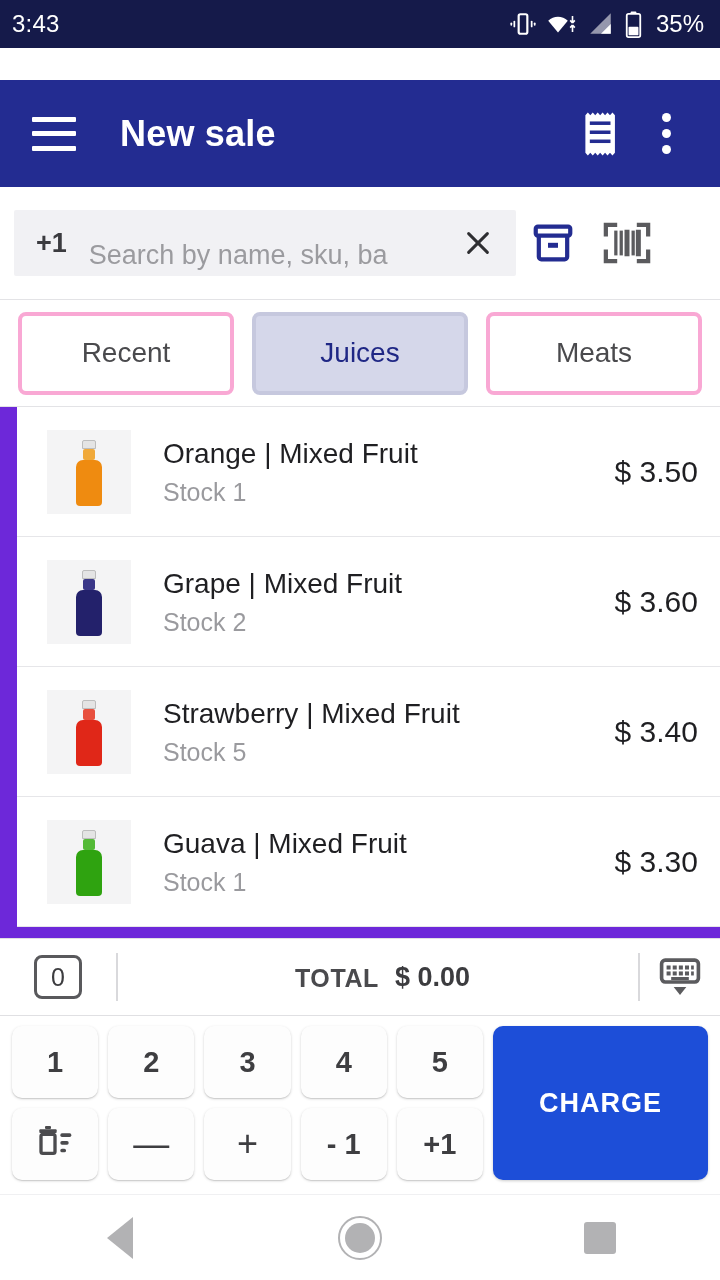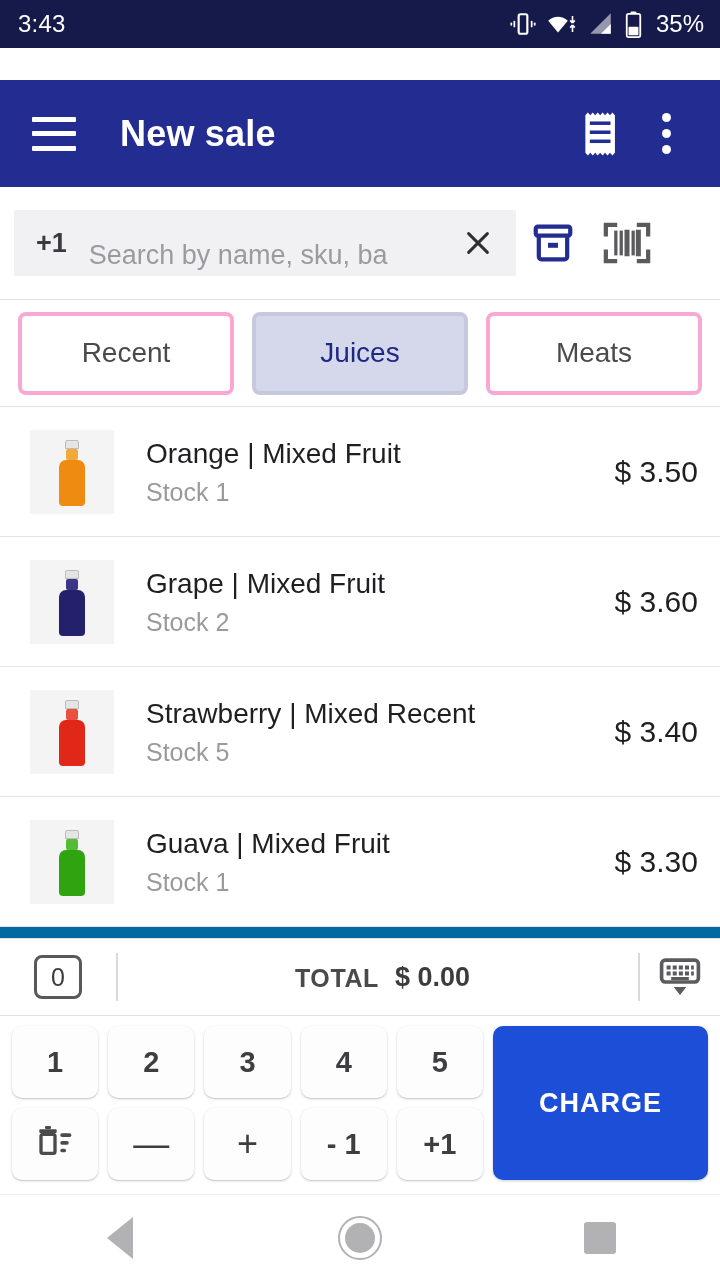--- a/index.html
+++ b/index.html
@@ -9,21 +9,21 @@
     background:#ffffff;
     overflow:hidden;
     position:relative;
   }
   .screen { width:720px; height:1280px; display:flex; flex-direction:column; background:#fff; }
 
   
   .statusbar {
     height:48px; background:#151a4a; color:#ffffff;
     display:flex; align-items:center; justify-content:space-between;
-    padding:0 16px 0 18px; flex:0 0 48px;
+    padding:0 16px 0 12px; flex:0 0 48px;
   }
   .status-time { font-size:24px; font-weight:400; letter-spacing:.2px; }
   .status-icons { display:flex; align-items:center; gap:11px; }
   .status-icons svg { display:block; }
   .status-batt { font-size:24px; font-weight:500; margin-left:3px; }
 
   
   .appbar {
     height:107px; background:#232c91; color:#fff; flex:0 0 107px;
     display:flex; align-items:center; padding:0 22px 0 32px;margin-top:32px;
@@ -59,21 +59,21 @@
   
   .tabsrow { flex:0 0 107px; height:107px; display:flex; align-items:center; gap:18px; padding:0 18px; border-bottom:1px solid #e3e3e6; background:#fff; }
   .tab {
     flex:1 1 0; height:83px; border:4px solid #f9a8d4; border-radius:8px;
     display:flex; align-items:center; justify-content:center;
     font-size:28px; color:#4a4a4d; background:#fff; cursor:pointer;
   }
   .tab.active { background:#d5d7ea; color:#1f2785; border-color:#c6c8de; font-weight:500; }
 
   
-  .productlist { flex:1 1 auto; overflow:hidden; background:#0369a1; }
+  .productlist { flex:1 1 auto; overflow:hidden; background:#6d28d9;padding-left:17px; }
   .product {
     height:130px; display:flex; align-items:center; padding:0 22px 0 30px;
     border-bottom:1px solid #e6e6e9; cursor:pointer; background:#fff;
   }
   .thumb { flex:0 0 84px; height:84px; background:#f4f4f5; position:relative; overflow:hidden; }
   .bottle { position:absolute; left:50%; transform:translateX(-50%); bottom:8px; width:26px; }
   .bottle .cap { width:14px; height:9px; margin:0 auto; background:#e4e4e4; border:1px solid #bdbdbd; border-radius:2px 2px 0 0; }
   .bottle .neck { width:12px; height:11px; margin:0 auto; border-radius:2px; }
   .bottle .body { width:26px; height:46px; margin:0 auto; border-radius:7px 7px 4px 4px; }
   .prod-text { flex:1 1 auto; margin-left:32px; min-width:0; }
@@ -268,21 +268,21 @@
 
     <div class="product">
       <div class="thumb">
         <div class="bottle">
           <div class="cap"></div>
             <div class="neck" style="background:#e8503f"></div>
             <div class="body" style="background:#e02718"></div>
         </div>
       </div>
       <div class="prod-text">
-        <div class="prod-name">Strawberry | Mixed Recent</div>
+        <div class="prod-name">Strawberry | Mixed Fruit</div>
         <div class="prod-stock">Stock 5</div>
       </div>
       <div class="prod-price">$ 3.40</div>
     </div>
 
     <div class="product">
       <div class="thumb">
         <div class="bottle">
           <div class="cap"></div>
             <div class="neck" style="background:#54ba37"></div>

